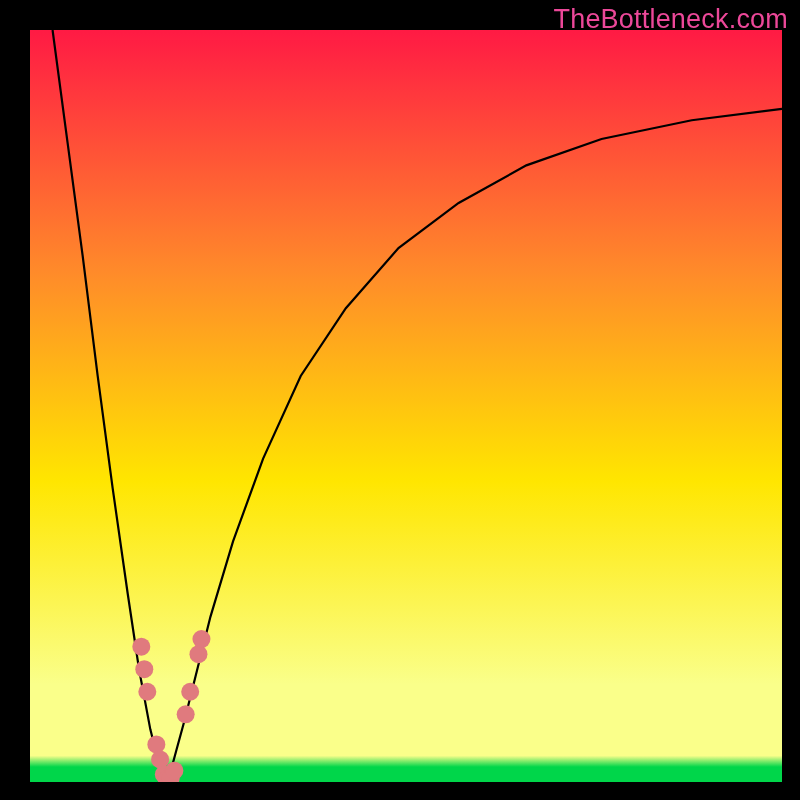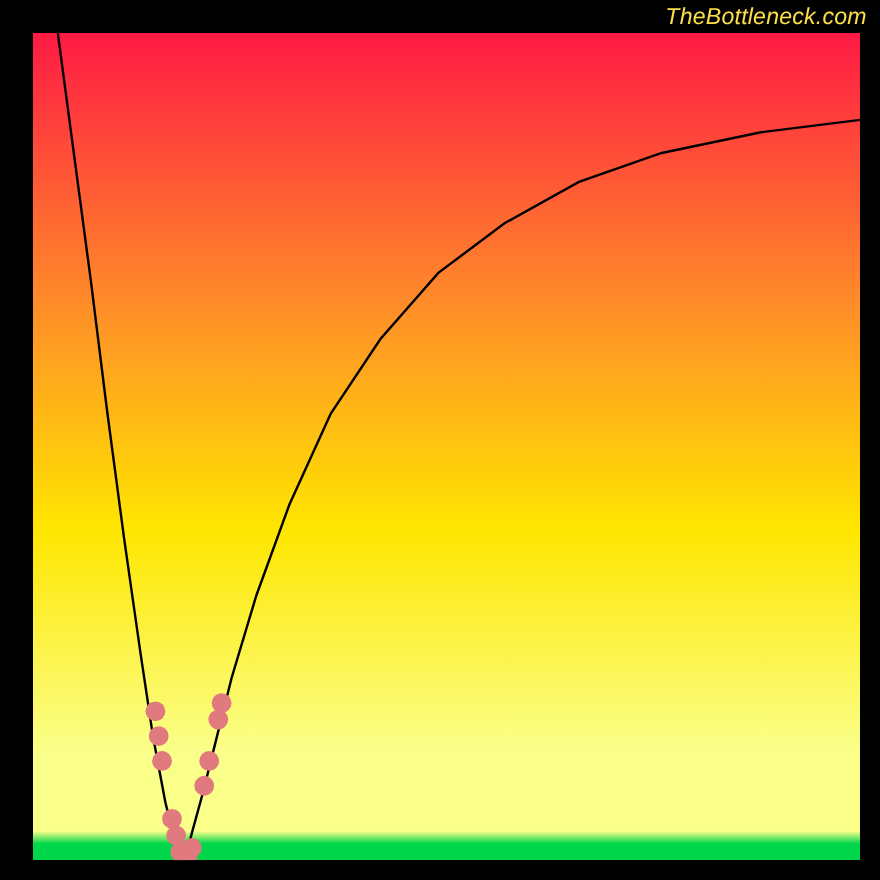--- a/index.html
+++ b/index.html
@@ -31,25 +31,24 @@
   svg.curve {
     position: absolute;
     inset: 0;
     width: 100%;
     height: 100%;
   }
   .watermark {
     position: absolute;
     top: 4px;
     right: 12px;
-    font-size: 21px;
+    font-size: 27px;
     font-weight: 500;
-    color: #fde047;
+    color: #ec4899;
     letter-spacing: 0.2px;
-    font-style: italic;
   }
 </style>
 </head>
 <body>
 
 <div class="frame">
   <div class="plot-area">
     <svg class="gradient" viewBox="0 0 752 752" preserveAspectRatio="none">
       <defs>
         <linearGradient id="bg" x1="0" y1="0" x2="0" y2="1">

